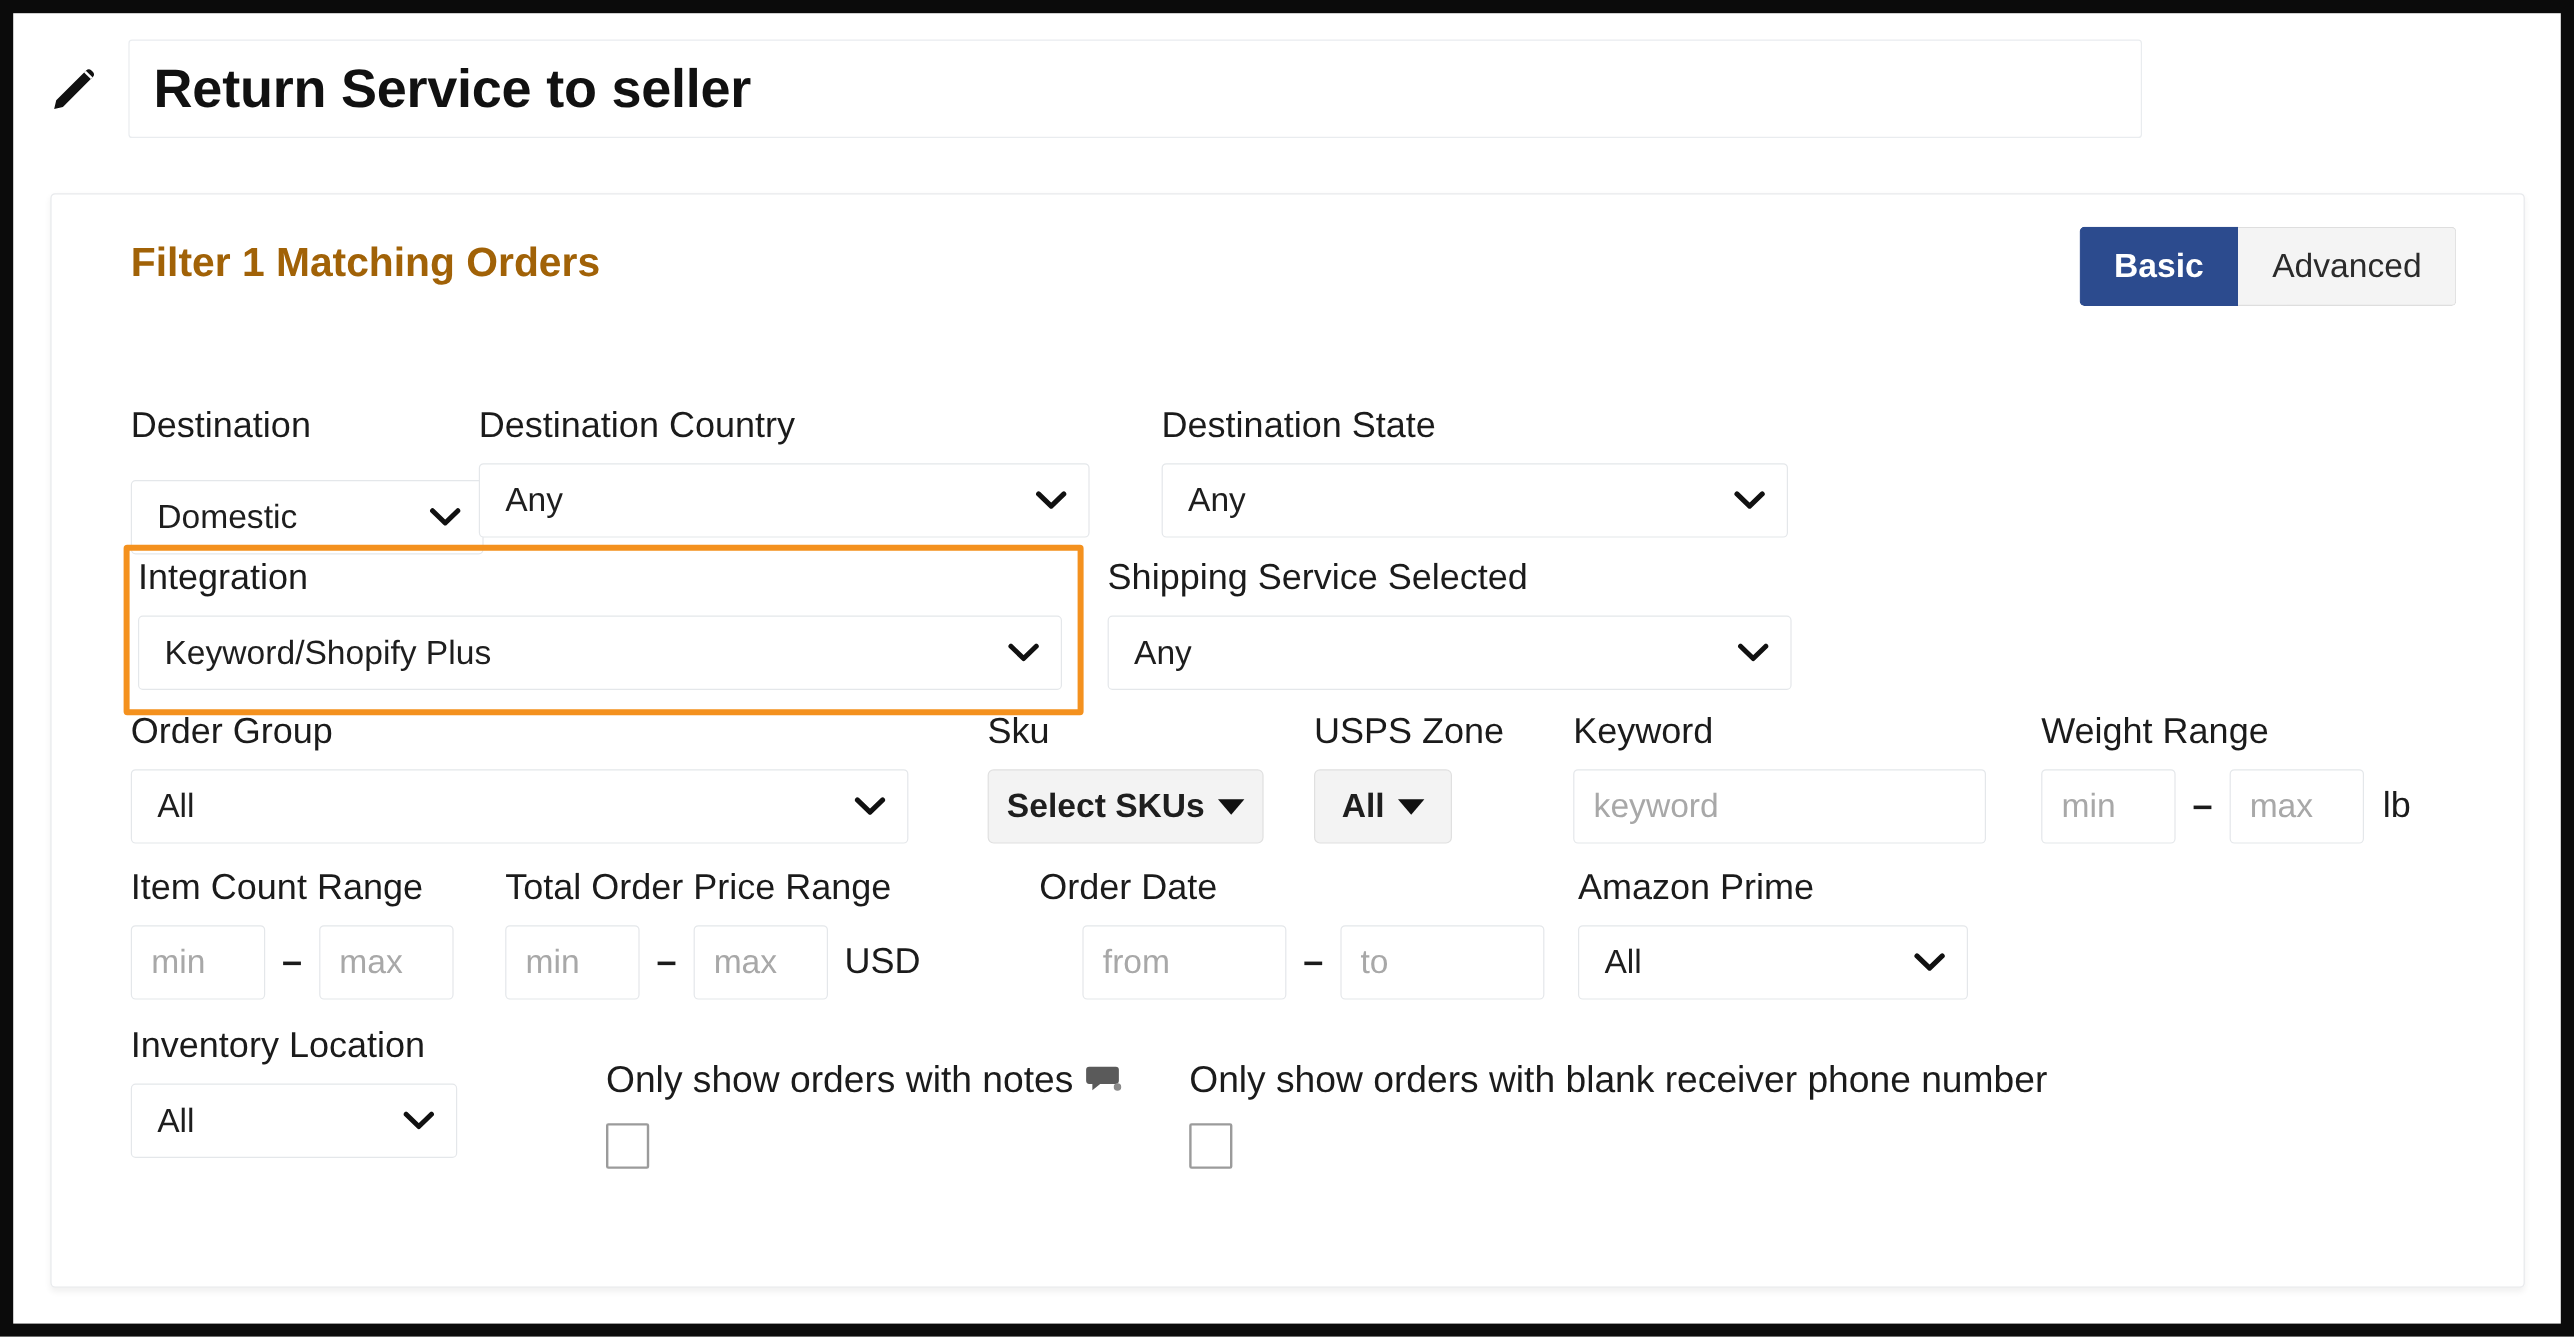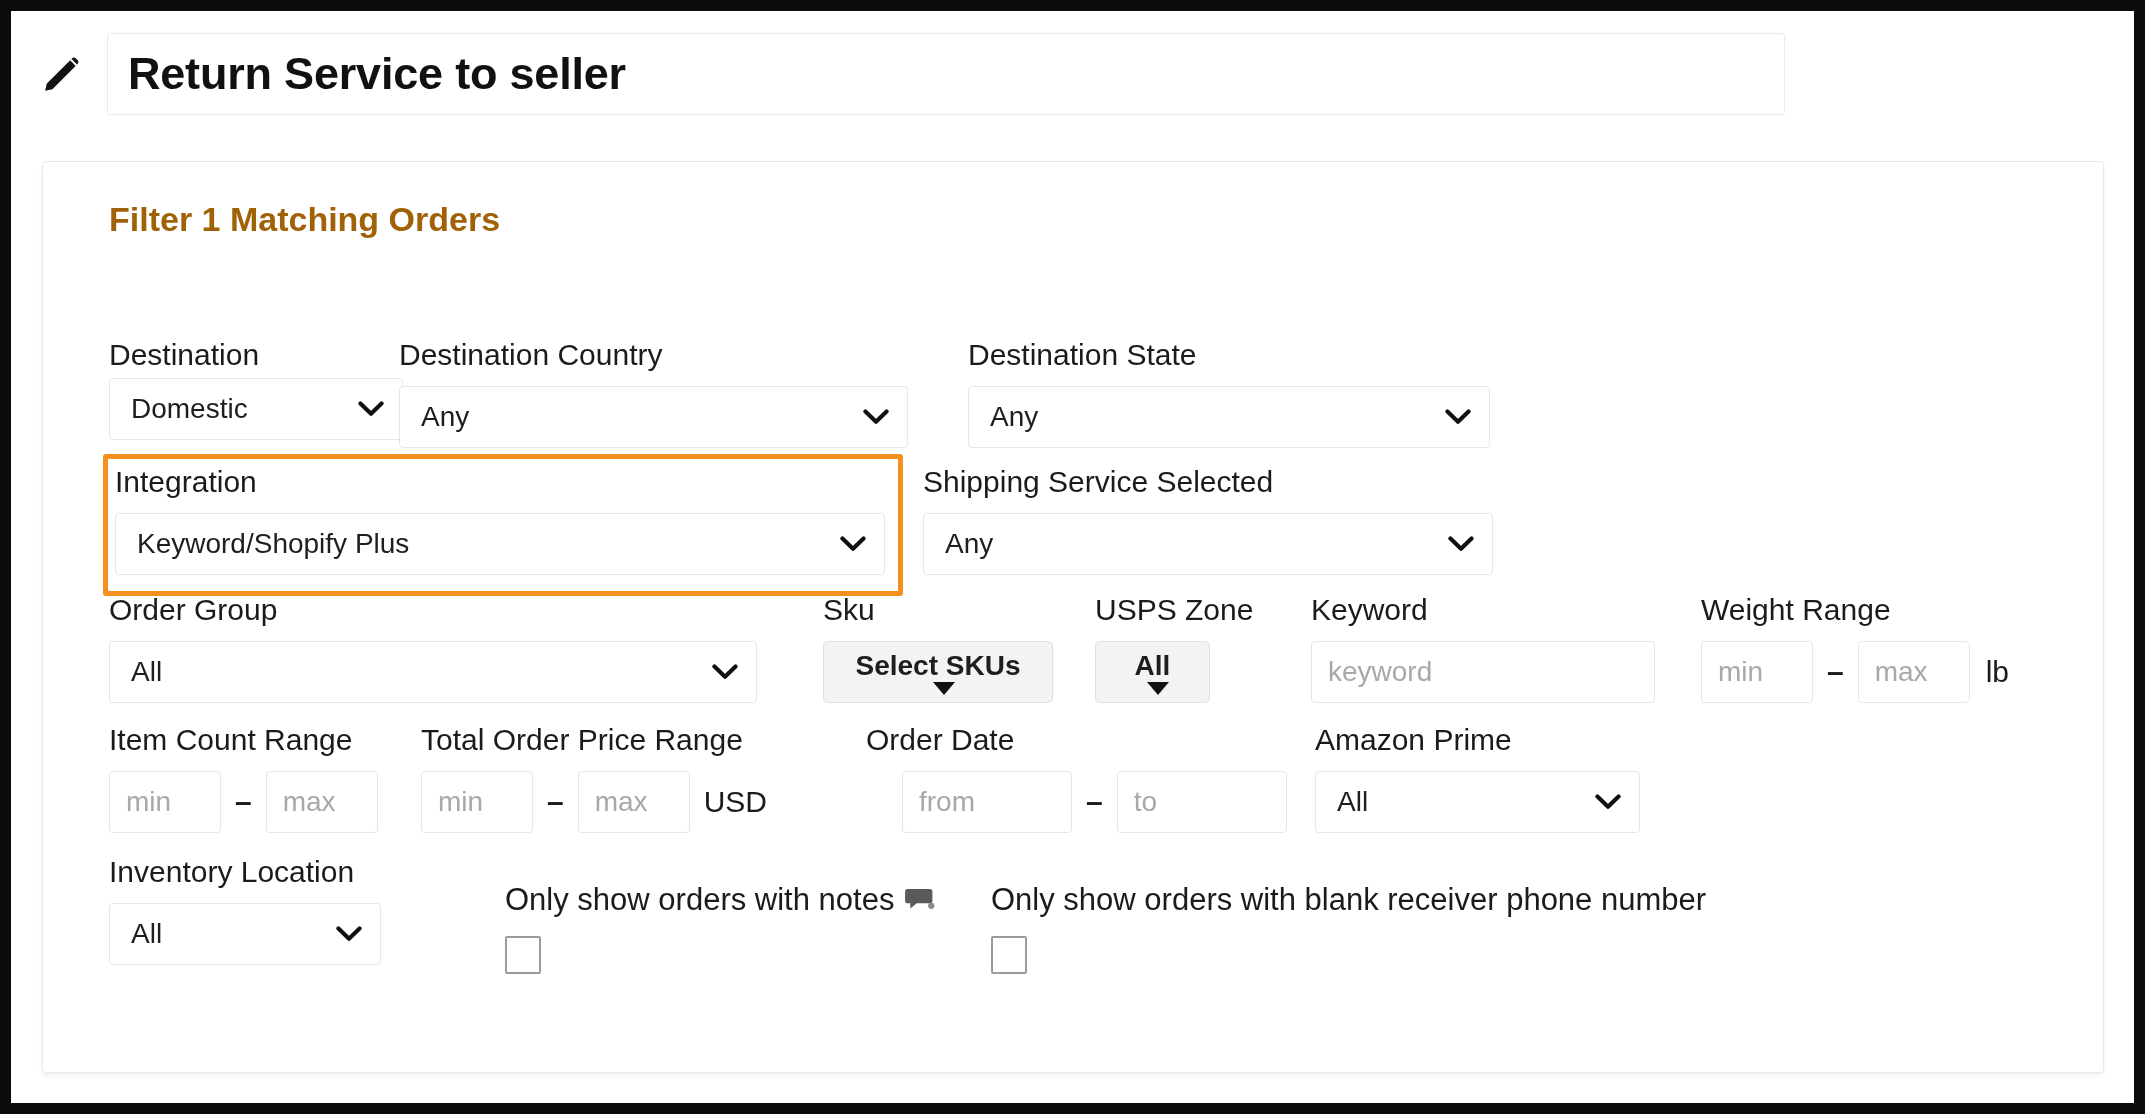--- a/index.html
+++ b/index.html
@@ -189,21 +189,20 @@
     background: #f3f3f3;
     border: 1px solid #e0e0e0;
     border-radius: 5px;
     height: 62px;
     box-sizing: border-box;
     display: inline-flex;
     align-items: center;
     justify-content: center;
     padding: 0 20px;
     cursor: pointer;
-    flex-direction: column;
   }
   .gray-btn .lbl {
     font-size: 28px;
     color: #1e1e1e;
     font-weight: bold;
     white-space: nowrap;
   }
   .caret-small {
     margin-left: 11px;
     width: 0;
@@ -275,27 +274,31 @@
     <div class="title-input">
       <span class="title-text">Return Service to seller</span>
     </div>
   </div>
 
   <div class="filter-card">
 
     <div class="card-header">
       <div class="card-title">Filter 1 Matching Orders</div>
 
+      <div class="segmented">
+        <div class="seg-btn active">Basic</div>
+        <div class="seg-btn inactive">Advanced</div>
+      </div>
     </div>
 
     <div class="form-area">
 
       <div class="abs" style="left:66px; top:28px;">
         <div class="fld-label">Destination</div>
-        <div class="select-box" style="width:294px; margin-top:8px;gap:48px;">
+        <div class="select-box" style="width:294px; margin-top:30px;gap:48px;">
           <span class="select-val">Domestic</span>
           <svg class="caret-strong" viewBox="0 0 16 10">
               <path d="M1.4 1.6 L8 8 L14.6 1.6" stroke="#111111" stroke-width="2.6" fill="none" stroke-linecap="round" stroke-linejoin="round"></path>
             </svg>
         </div>
       </div>
 
       <div class="abs" style="left:356px; top:28px;">
         <div class="fld-label">Destination Country</div>
         <div class="select-box" style="width:509px; margin-top:16px;">

